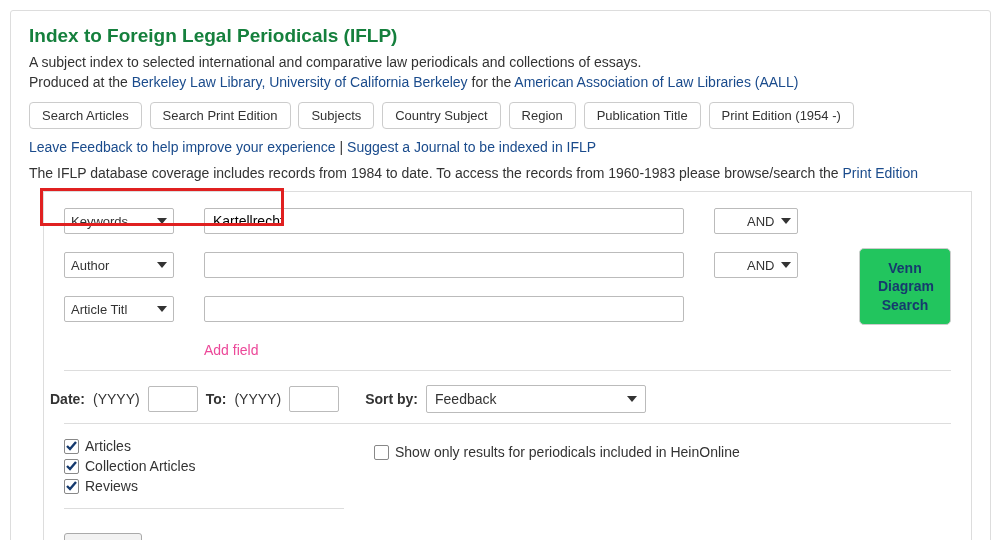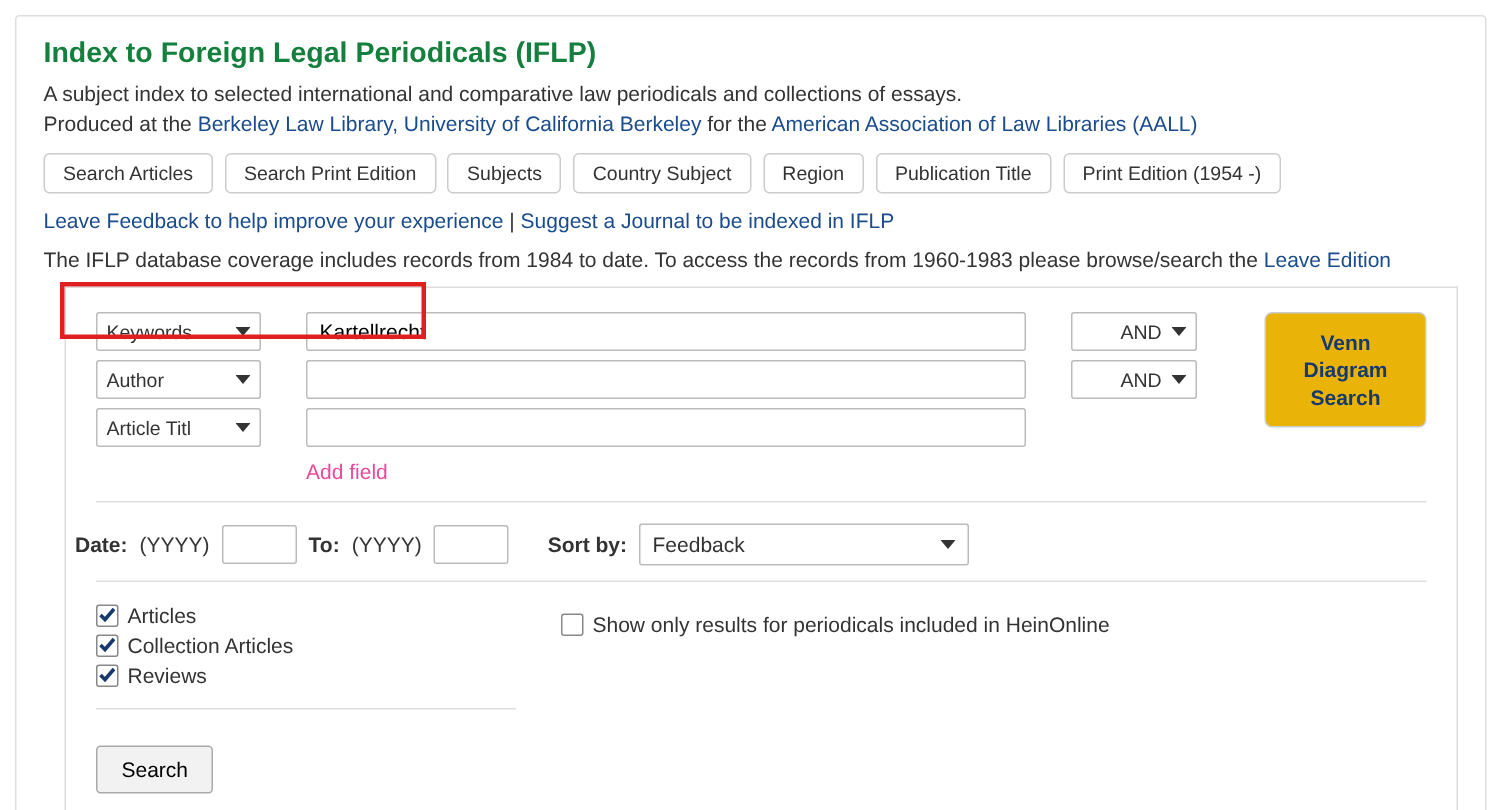--- a/index.html
+++ b/index.html
@@ -44,21 +44,21 @@
   }
   .feedback-row { margin-bottom: 10px; font-size: 14px; }
   .coverage { margin-bottom: 10px; font-size: 14px; }
   .search-area {
     border-top: 1px solid #ddd;
     border-left: 1px solid #ddd;
     border-right: 1px solid #ddd;
     padding: 16px 20px 16px 20px;
     margin-left: 14px;
   }
-  .row { display: flex; align-items: flex-start; margin-bottom: 6px; }
+  .row { display: flex; align-items: flex-start; margin-bottom: 18px; }
   .sel {
     border: 1px solid #bbb;
     border-radius: 2px;
     height: 26px;
     padding: 2px 6px;
     font-size: 13px;
     background: #fff;
     position: relative;
     display: flex;
     align-items: center;
@@ -79,24 +79,25 @@
     background: #fff;
   }
   .venn-btn {
     border: 1px solid #ccc;
     border-radius: 5px;
     padding: 10px 18px;
     font-size: 14px;
     color: #163a6e;
     font-weight: bold;
     text-align: center;
-    background: #eab308;
-    cursor: pointer;
-    width: 108px;
+    background: #22c55e;
+    cursor: pointer;
+    width: 92px;
     line-height: 1.3;
+    margin-top: 40px;
   }
   .highlight-box {
     position: absolute;
     border: 3px solid #e02020;
     pointer-events: none;
     z-index: 5;
   }
   .addfield { color: #ec4899; font-size: 14px; cursor: pointer; margin-left: 140px; margin-top: 2px; margin-bottom: 2px; display: inline-block; }
   hr.sep { border: none; border-top: 1px solid #ddd; margin: 10px 0 14px 0; }
   .filters-row { display: flex; align-items: center; gap: 8px; margin-bottom: 10px; }
@@ -167,21 +168,21 @@
     <span class="tab">Region</span>
     <span class="tab">Publication Title</span>
     <span class="tab">Print Edition (1954 -)</span>
   </div>
 
   <div class="feedback-row">
     <span class="link">Leave Feedback to help improve your experience</span><span> | </span><span class="link">Suggest a Journal to be indexed in IFLP</span>
   </div>
 
   <div class="coverage">
-    <span>The IFLP database coverage includes records from 1984 to date. To access the records from 1960-1983 please browse/search the </span><span class="link">Leave Edition</span>
+    <span>The IFLP database coverage includes records from 1984 to date. To access the records from 1960-1983 please browse/search the </span><span class="link">Print Edition</span>
   </div>
 
   <div class="search-area rel">
     <div class="highlight-box" style="left:-4px; top:-4px; width:244px; height:38px;"></div>
 
     <div style="display:flex; align-items:flex-start;">
       <div style="flex:1;">
         <div class="row">
           <div class="sel field-sel">
             <span>Keywords</span>

